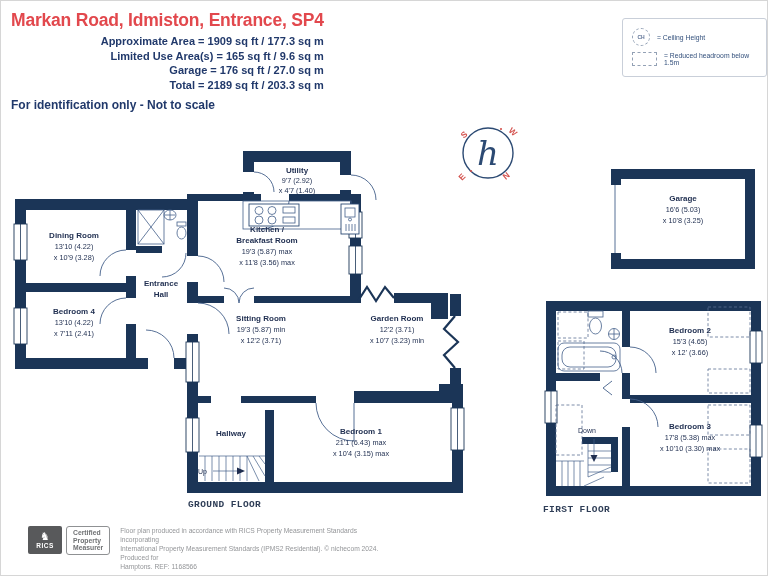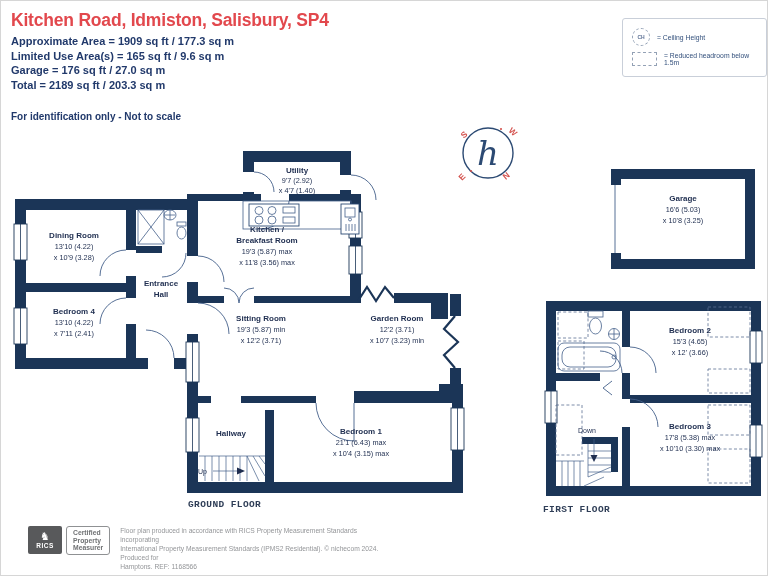--- a/index.html
+++ b/index.html
@@ -1,22 +1,22 @@
 <!DOCTYPE html>
 <html><head>
 <meta charset="utf-8">
 <style>
   html,body{margin:0;padding:0;background:#fff;}
   #canvas{position:relative;width:768px;height:576px;background:#fff;overflow:hidden;
           font-family:"Liberation Sans",sans-serif;border:1px solid #d6d6d6;box-sizing:border-box;}
   
   .hdr{position:absolute;left:10px;top:9px;}
   .hdr .title{font-size:17.5px;font-weight:700;color:#e2484d;letter-spacing:-.2px;margin-bottom:3px;}
-  .hdr .aline{font-size:11px;font-weight:600;color:#21396b;line-height:14.5px;}
-  .hdr .disc{font-size:10px;font-weight:600;color:#21396b;margin-top:19px;}
+  .hdr .aline{font-size:11px;font-weight:600;color:#21396b;line-height:14.5px;text-align:right;}
+  .hdr .disc{font-size:12px;font-weight:600;color:#21396b;margin-top:6px;}
   
   .legend{position:absolute;left:621px;top:17px;width:145px;height:59px;border:1px solid #c9cfd9;
           border-radius:3px;box-sizing:border-box;padding:7px 6px 0 9px;}
   .lrow{display:flex;align-items:center;height:22px;}
   .ch-circle{width:16px;height:16px;border:1px dashed #93a1b5;border-radius:50%;color:#5a6f93;
              font-size:5px;font-weight:700;display:flex;align-items:center;justify-content:center;flex:0 0 auto;}
   .rh-box{width:23px;height:12px;border:1px dashed #93a1b5;flex:0 0 auto;}
   .llabel{font-size:6.8px;color:#33507c;margin-left:7px;}
   
   .caption{position:absolute;font-size:9.5px;font-weight:600;letter-spacing:.4px;color:#2f3e57;font-family:Liberation Mono, monospace;}
@@ -46,21 +46,21 @@
   .cert-box div{font-size:6.8px;font-weight:700;color:#6f7173;line-height:7.6px;}
   .legal{margin-left:10px;width:270px;}
   .legal div{font-size:6.7px;color:#939598;line-height:9px;}
 </style>
 </head>
 <body>
 
 <div id="canvas">
 
   <div class="hdr">
-    <div class="title">Kitchen Road, Idmiston, Salisbury, SP4</div>
+    <div class="title">Markan Road, Idmiston, Entrance, SP4</div>
     <div class="aline">Approximate Area = 1909  sq ft / 177.3  sq m</div>
     <div class="aline">Limited Use Area(s) = 165  sq ft / 9.6  sq m</div>
     <div class="aline">Garage = 176 sq ft / 27.0  sq m</div>
     <div class="aline">Total = 2189 sq ft / 203.3 sq m</div>
     <div class="disc">For identification only - Not to scale</div>
   </div>
 
   <div class="legend">
     <div class="lrow">
       <span class="ch-circle">CH</span>

